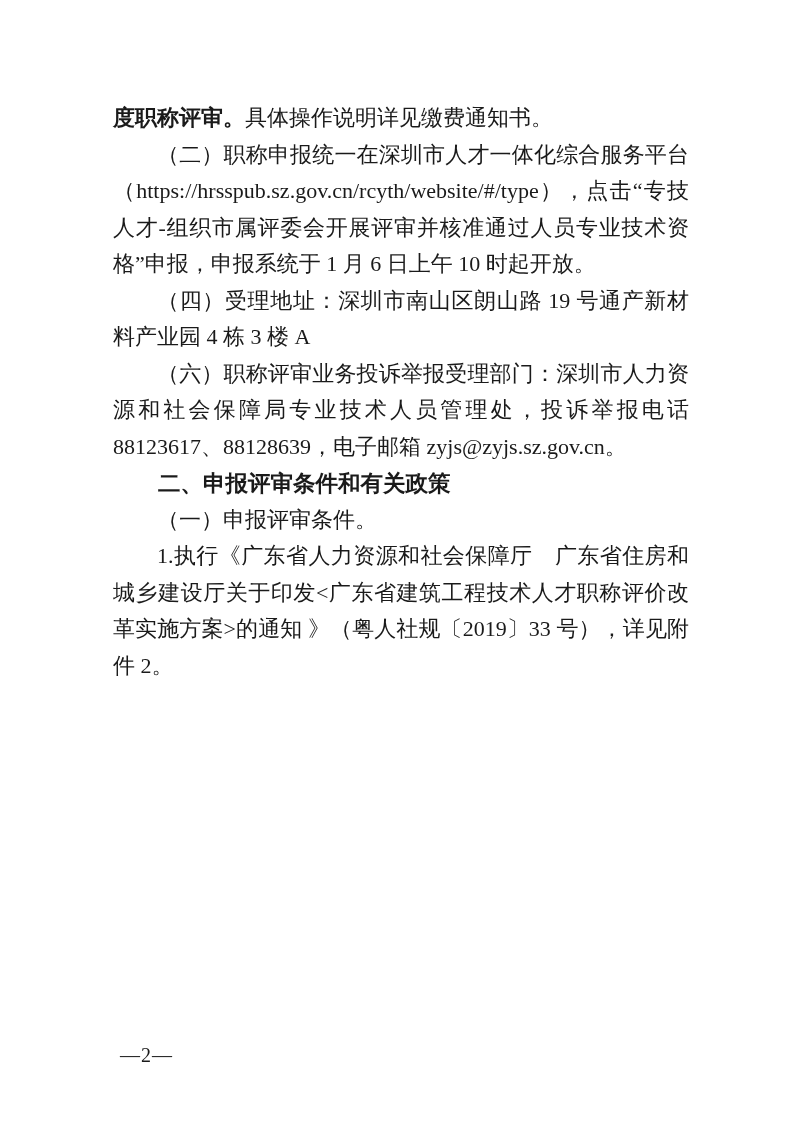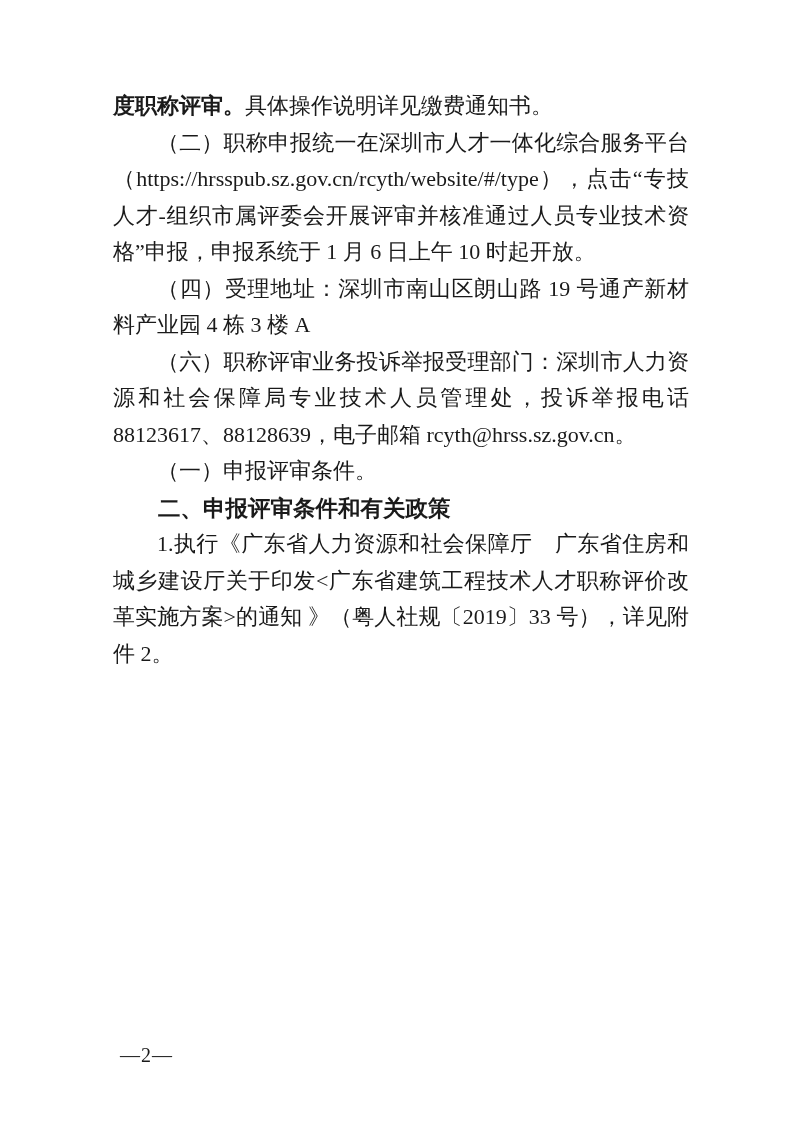--- a/index.html
+++ b/index.html
@@ -12,21 +12,21 @@
     width: 800px;
     height: 1131px;
     background: #ffffff;
     overflow: hidden;
     color: #1a1a1a;
     font-family: "Liberation Serif", "DejaVu Serif", serif;
   }
   .content {
     position: absolute;
     left: 113px;
-    top: 88px;
+    top: 100px;
     width: 576px;
     font-size: 22px;
     line-height: 36.5px;
     text-align: justify;
     text-justify: inter-ideograph;
   }
   .para {
     margin: 0;
     padding: 0;
     text-indent: 2em;
@@ -61,24 +61,24 @@
   <div class="content">
 
     <p class="para flush"><span class="hei">度职称评审。</span><span>具体操作说明详见缴费通知书。</span></p>
 
     <p class="para"><span>（二）职称申报统一在深圳市人才一体化综合服务平台（</span><span class="url-text">https://hrsspub.sz.gov.cn/rcyth/website/#/type</span><span>），点击“专技人才-组织市属评委会开展评审并核准通过人员专业技术资格”申报，申报系统于 1 月 6 日上午 10 时起开放。</span></p>
 
 
     <p class="para">（四）受理地址：深圳市南山区朗山路 19 号通产新材料产业园 4 栋 3 楼 A</p>
 
 
-    <p class="para"><span>（六）职称评审业务投诉举报受理部门：深圳市人力资源和社会保障局专业技术人员管理处，投诉举报电话 88123617、88128639，电子邮箱 </span><span class="email-text">rcyth@hrss.sz.gov.cn</span><span>。</span></p>
+    <p class="para"><span>（六）职称评审业务投诉举报受理部门：深圳市人力资源和社会保障局专业技术人员管理处，投诉举报电话 88123617、88128639，电子邮箱 </span><span class="email-text">zyjs@zyjs.sz.gov.cn</span><span>。</span></p>
+
+    <p class="para heading hei">二、申报评审条件和有关政策</p>
 
     <p class="para">（一）申报评审条件。</p>
-
-    <p class="para heading hei">二、申报评审条件和有关政策</p>
 
     <p class="para">1.执行《广东省人力资源和社会保障厅　广东省住房和城乡建设厅关于印发&lt;广东省建筑工程技术人才职称评价改革实施方案&gt;的通知 》（粤人社规〔2019〕33 号），详见附件 2。</p>
 
   </div>
 
   <div class="footer">—2—</div>
 </div>
 
 </body></html>

